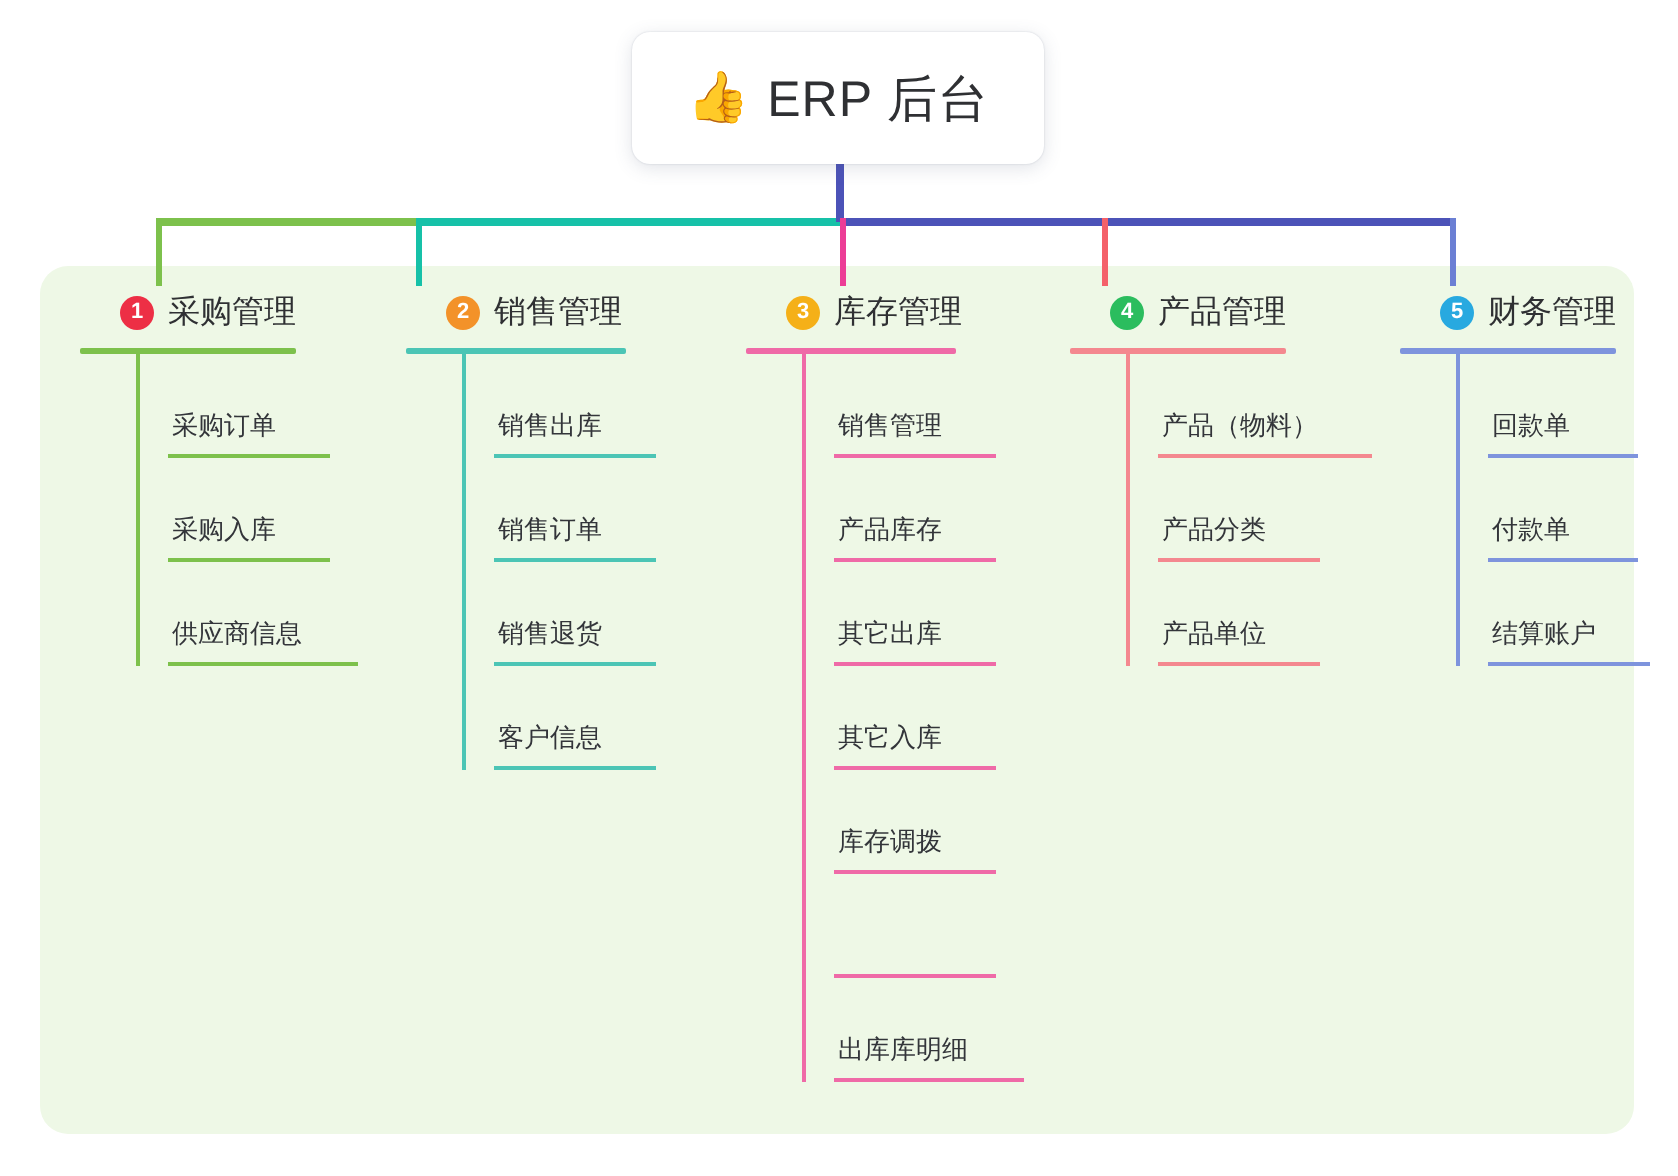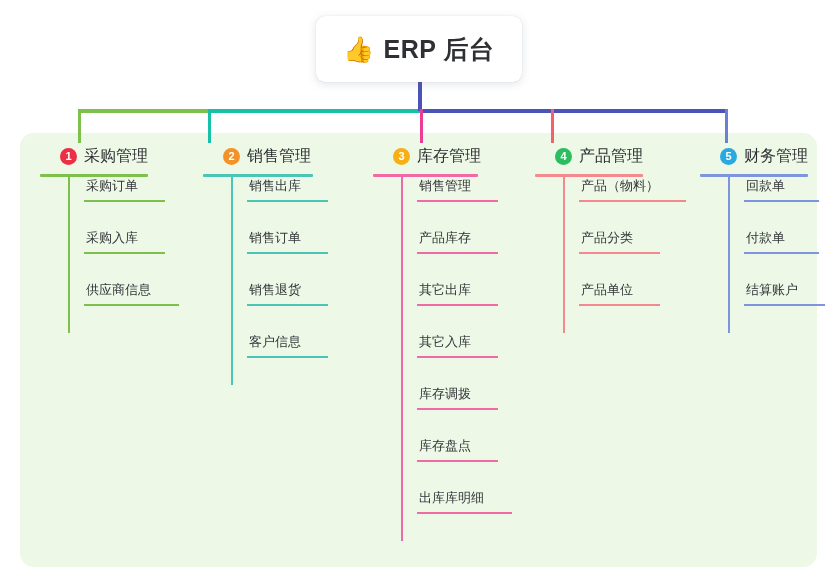--- a/index.html
+++ b/index.html
@@ -22,21 +22,20 @@
     display: flex; align-items: center; justify-content: center;
     gap: 9px;
     z-index: 6;
   }
   .root-emoji { font-size: 25px; line-height: 1; display: block; }
   .root-title {
     font-size: 25px;
     color: #2f3033;
     letter-spacing: .5px;
     white-space: nowrap;
-    font-weight: bold;
   }
 
   
   .conn { position: absolute; z-index: 4; }
   .trunk {
     left: 418px; top: 81px; width: 4px; height: 30px;
     background: #4c53b8;
   }
   .hbar-seg { position: absolute; top: 109px; height: 4px; z-index: 3; }
   .vdrop { position: absolute; top: 109px; width: 3px; height: 34px; z-index: 4; }
@@ -77,21 +76,21 @@
   .col-body {
     position: relative;
     margin-left: 28px;
     padding-left: 16px;
   }
   .col-spine {
     position: absolute; left: 0; top: 0; bottom: 0; width: 2px;
   }
   .item {
     height: 52px;
-    display: flex; flex-direction: column; 
+    display: flex; flex-direction: column; justify-content: flex-end;
   }
   .item-label {
     font-size: 13px; color: #33353a; white-space: nowrap;
     padding-bottom: 5px; padding-left: 2px;
   }
   .item-underline { height: 2px; }
 </style>
 </head>
 <body>
 
@@ -187,21 +186,20 @@
           </div>
           <div class="item">
             <div class="item-label">其它入库</div>
             <div class="item-underline" style="background: rgb(239, 106, 167); width: 81px;"></div>
           </div>
           <div class="item">
             <div class="item-label">库存调拨</div>
             <div class="item-underline" style="background: rgb(239, 106, 167); width: 81px;"></div>
           </div>
           <div class="item">
-            <div class="item-label">库存盘点</div>
             <div class="item-underline" style="background: rgb(239, 106, 167); width: 81px;"></div>
           </div>
           <div class="item">
             <div class="item-label">出库库明细</div>
             <div class="item-underline" style="background: rgb(239, 106, 167); width: 95px;"></div>
           </div>
         </div>
       </div>
       <div class="col" style="left: 535px;">
         <div class="col-head">

